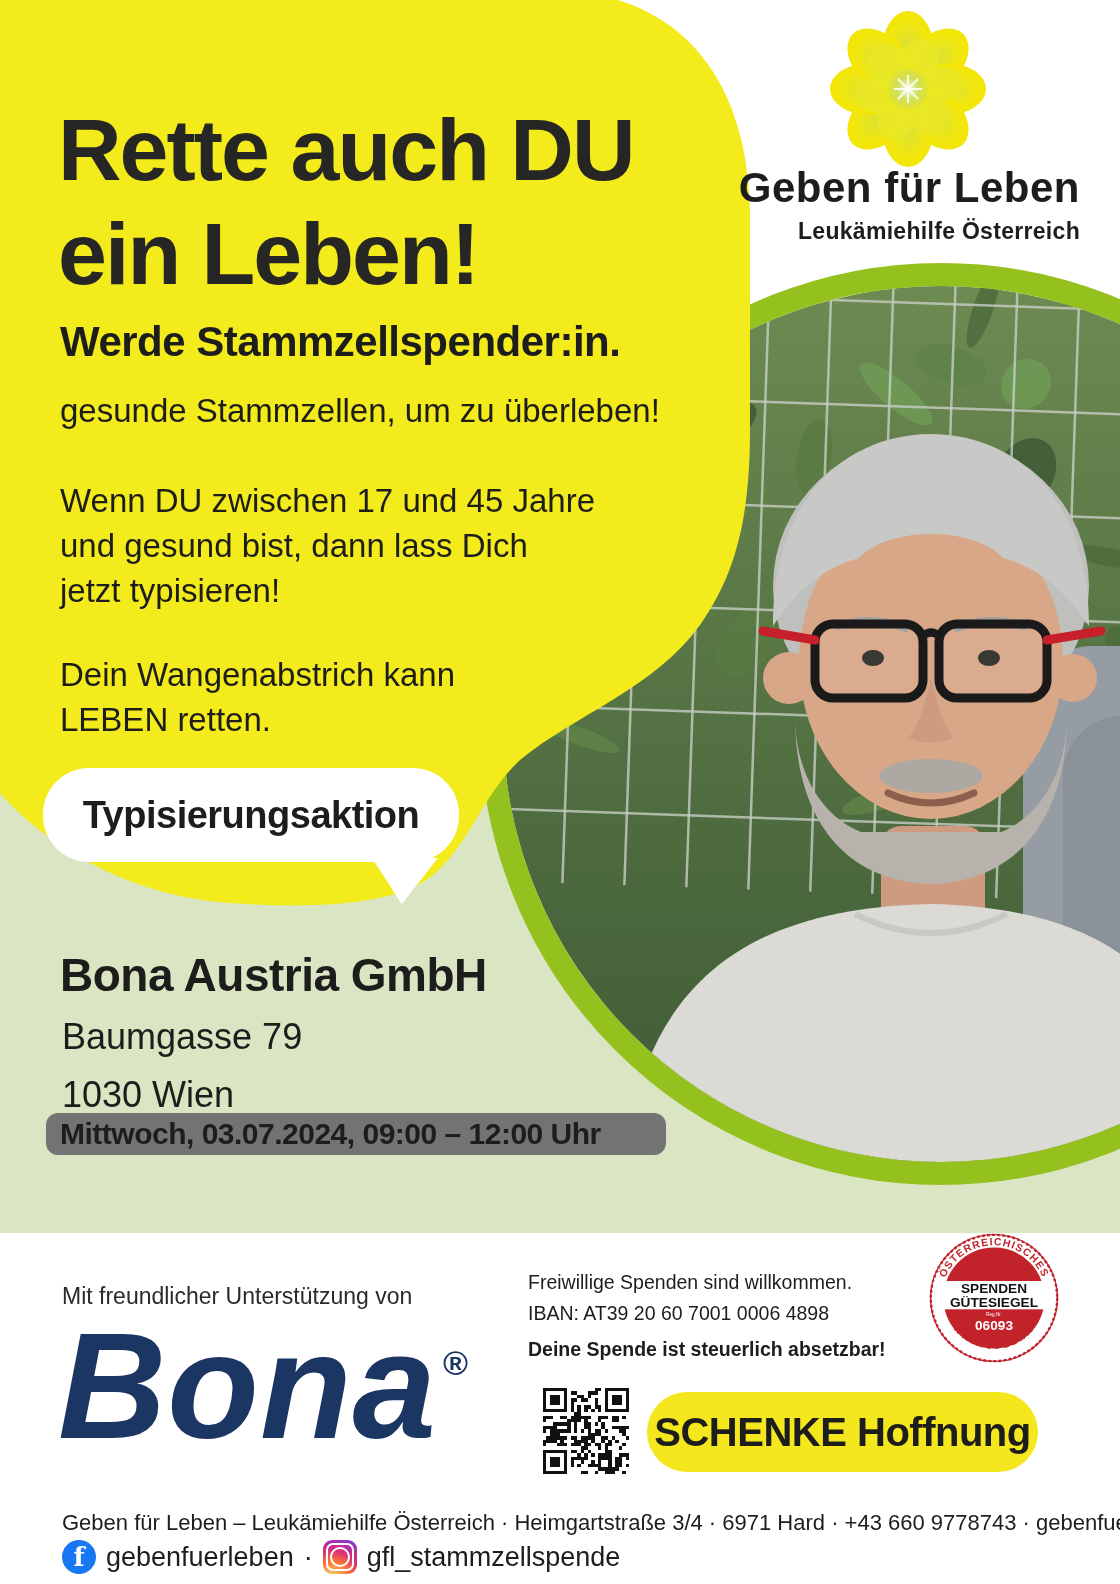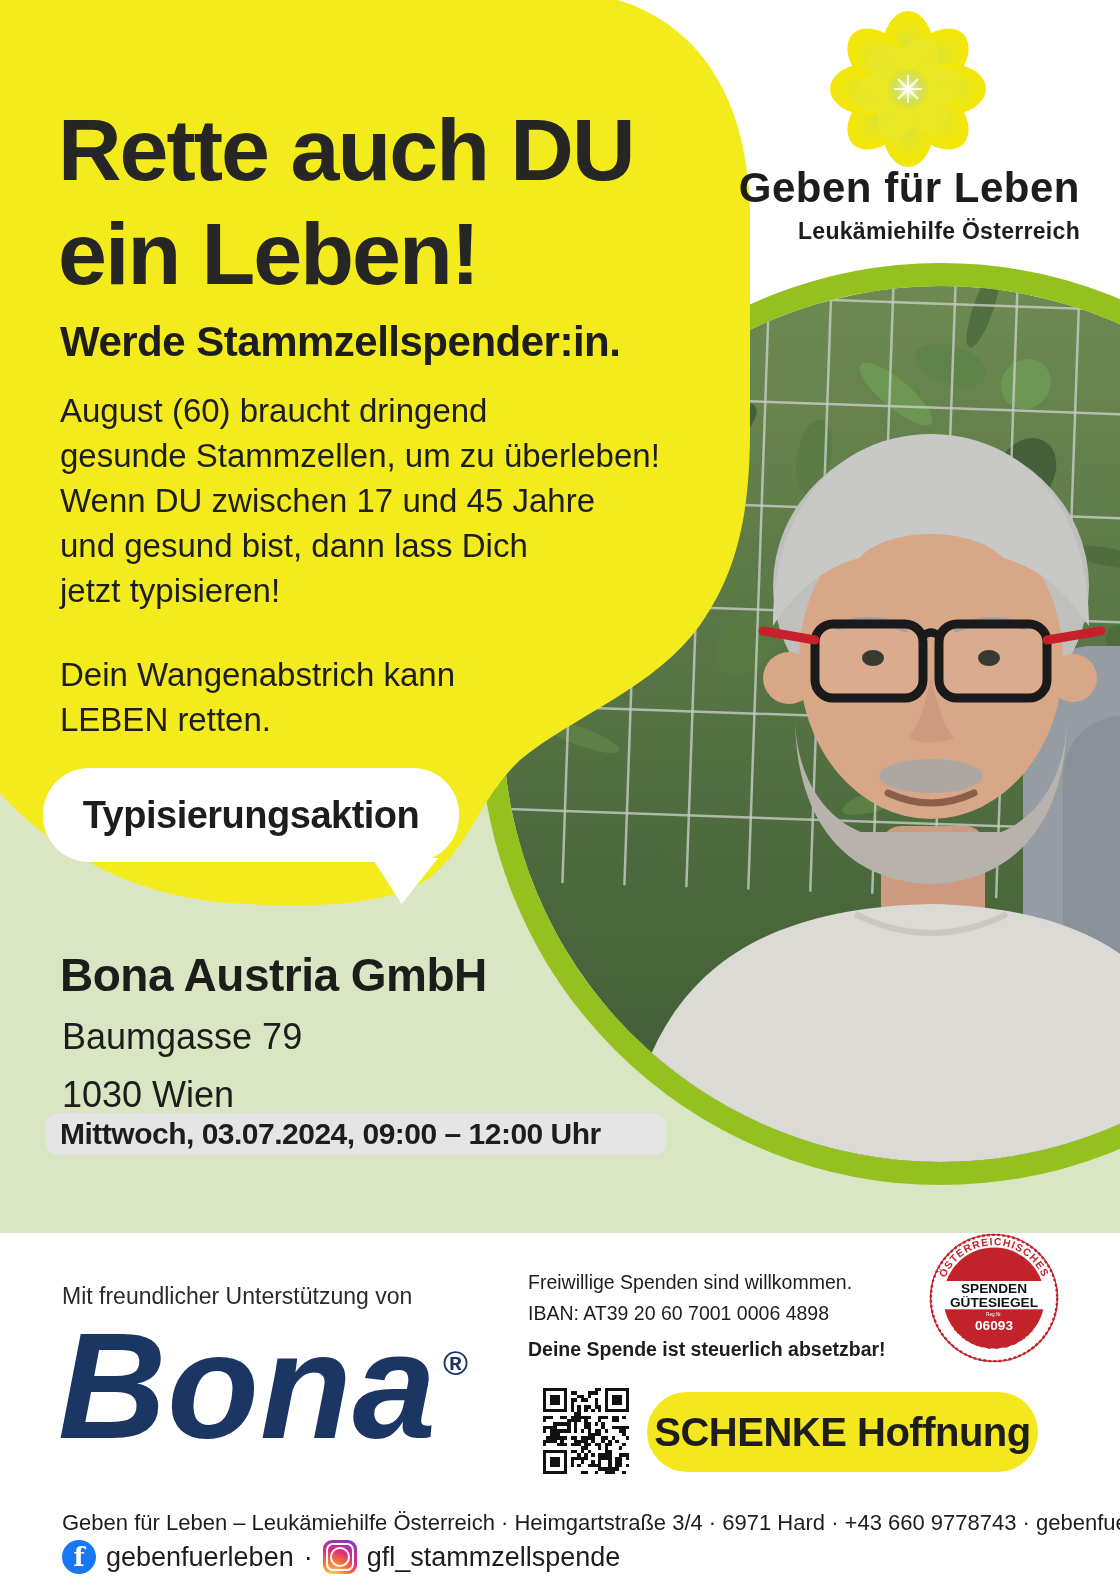--- a/index.html
+++ b/index.html
@@ -27,21 +27,21 @@
   
   #bubble{left:43px;top:768px;width:416px;height:94px;background:#fff;border-radius:46px;
     display:flex;align-items:center;justify-content:center;}
   #bubble-label{font-size:38px;font-weight:bold;letter-spacing:-0.5px;}
   #bubble-tail{left:372px;top:858px;width:66px;height:46px;background:#fff;
     clip-path:polygon(0 0,100% 0,45% 100%);}
   
   #venue{left:60px;top:948px;font-size:46px;font-weight:bold;letter-spacing:-0.5px;}
   #street{left:62px;top:1016px;font-size:36px;}
   #city{left:62px;top:1074px;font-size:36px;}
-  #datebar{left:46px;top:1113px;width:620px;height:42px;background:#e5e5e5;border-radius:12px;
+  #datebar{left:46px;top:1113px;width:620px;height:42px;background:#737373;border-radius:12px;
     display:flex;align-items:center;padding:0 14px;box-sizing:border-box;}
   #datebar span{font-size:30px;font-weight:bold;letter-spacing:-0.5px;white-space:nowrap;}
   
   #support-intro{left:62px;top:1243px;font-size:23px;color:#2a2a28;margin-top:40px;}
   #bona{left:58px;top:1300px;font-size:150px;font-weight:bold;font-style:italic;
     color:#1c3664;letter-spacing:1px;line-height:150px;}
   #bona sup{font-size:34px;font-style:normal;font-weight:bold;vertical-align:super;
     position:relative;top:-12px;left:6px;}
   .don{left:528px;font-size:19.5px;color:#1d1d1b;white-space:nowrap;}
   .don.bold{font-weight:bold;}
@@ -244,21 +244,20 @@
     <div id="brand-tagline">Leukämiehilfe Österreich</div>
   </div>
 
   <div class="abs" id="headline">
     <div>Rette auch DU</div>
     <div>ein Leben!</div>
   </div>
   <div class="abs" id="subheadline">Werde Stammzellspender:in.</div>
 
   <div class="abs para" style="top:388px;">
-    <div>August (60) braucht dringend</div>
     <div>gesunde Stammzellen, um zu überleben!</div>
   </div>
   <div class="abs para" style="top:478px;">
     <div>Wenn DU zwischen 17 und 45 Jahre</div>
     <div>und gesund bist, dann lass Dich</div>
     <div>jetzt typisieren!</div>
   </div>
   <div class="abs para bold" style="top:632px;">
     <div>Dein Wangenabstrich kann</div>
     <div>LEBEN retten.</div>

